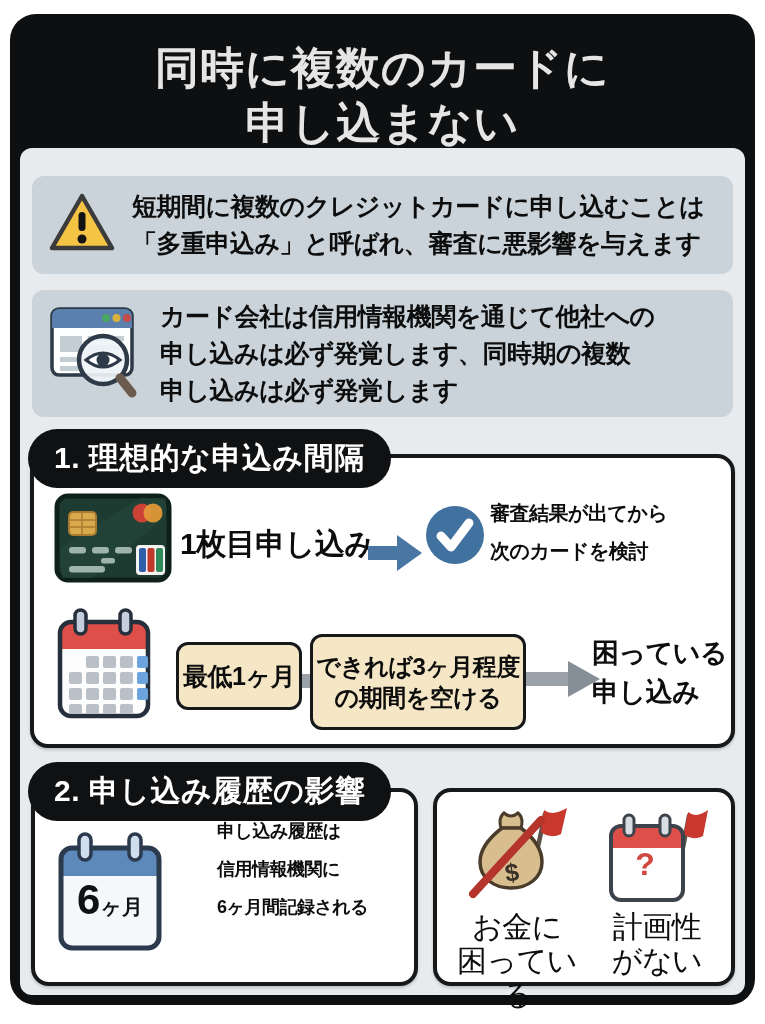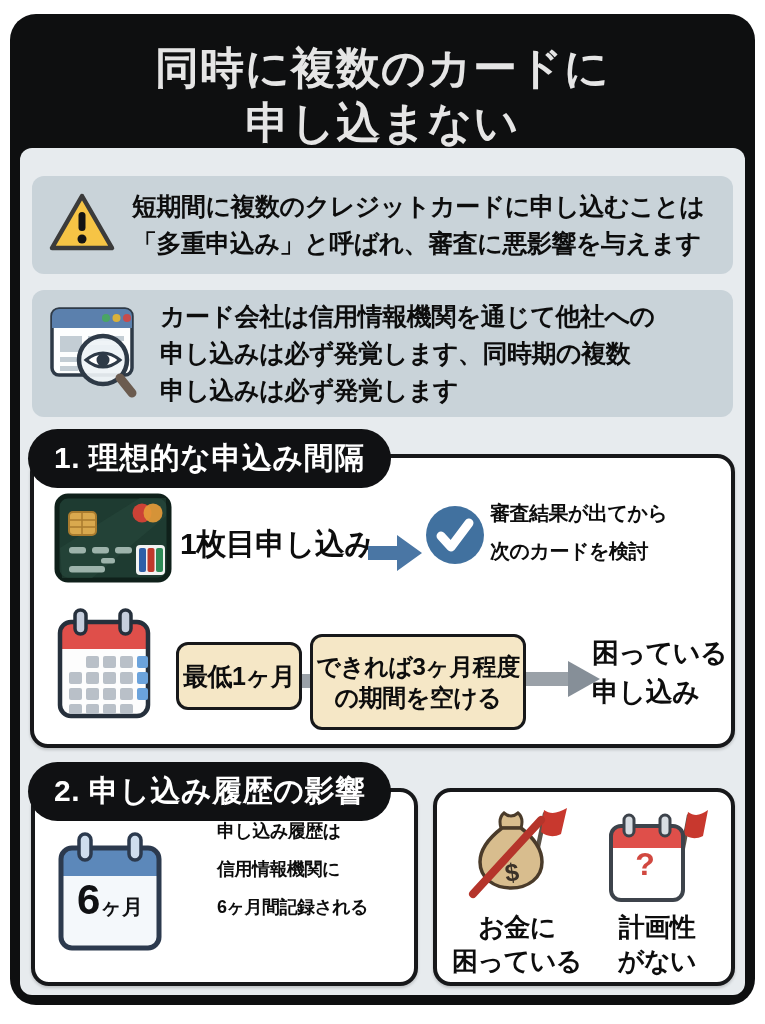--- a/index.html
+++ b/index.html
@@ -55,21 +55,21 @@
   #cal-blue{left:22px;top:40px;width:106px;height:120px;}
   #cal-blue .overlay{position:absolute;left:0;top:44px;width:106px;text-align:center;font-weight:800;color:#101113;}
   #cal-blue .num{font-size:42px;}
   #cal-blue .unit{font-size:21px;}
   #record-text{left:136px;top:20px;font-size:18px;line-height:38px;margin-left:46px;}
 
   
   .flag-col{position:absolute;width:140px;text-align:center;}
   #fc1{left:10px;top:14px;}
   #fc2{left:152px;top:14px;width:136px;}
-  .flag-col .lbl{font-weight:700;font-size:26px;line-height:34px;letter-spacing:-0.5px;}
+  .flag-col .lbl{font-weight:400;font-size:30px;line-height:34px;letter-spacing:-0.5px;}
   .iconwrap{position:relative;display:inline-block;}
   #money-symbol{position:absolute;left:40px;top:52px;font-size:25px;font-weight:800;color:#3a3128;transform:rotate(-8deg);}
   #q-symbol{position:absolute;left:0px;top:40px;width:80px;text-align:center;font-size:32px;font-weight:800;color:#d14840;}
 </style>
 </head>
 <body>
 
 <div class="page">
   <div class="frame">
     <div class="title">

